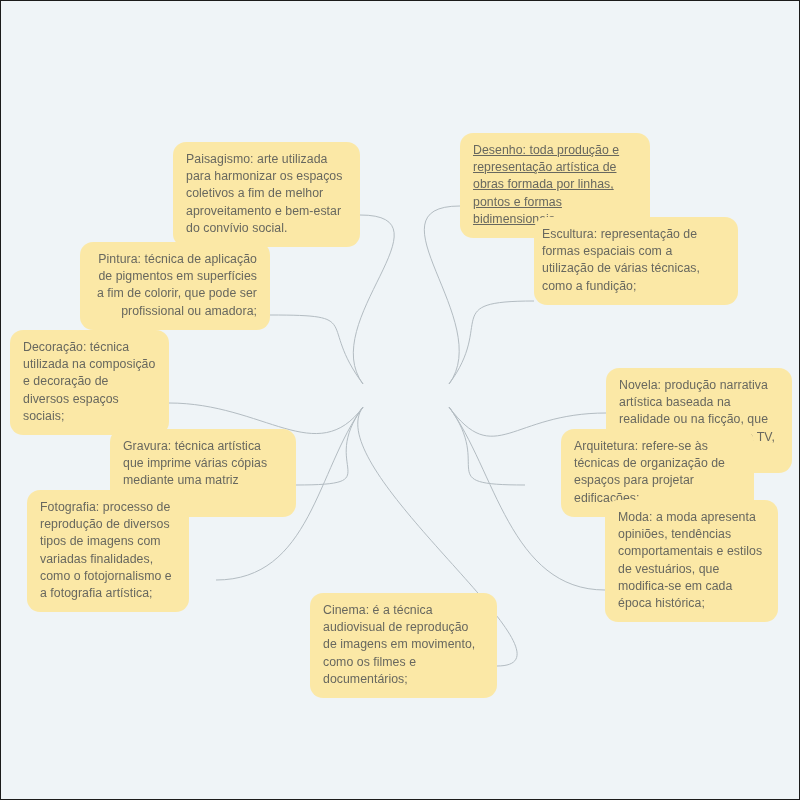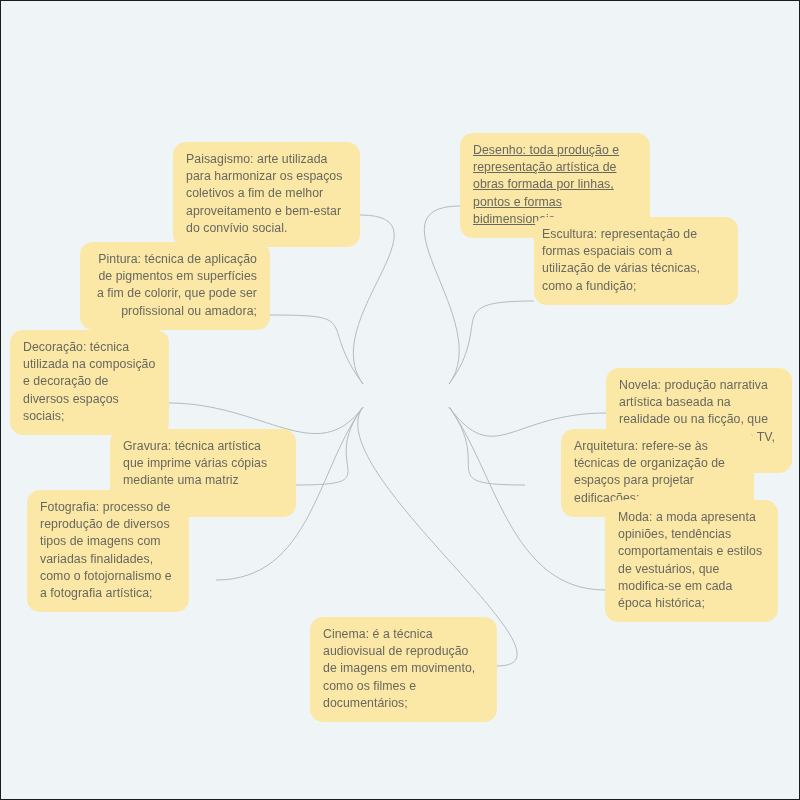--- a/index.html
+++ b/index.html
@@ -75,16 +75,16 @@
       <div class="node" style="left: 172px; top: 141px; width: 187px; min-height: 75px;">Paisagismo: arte utilizada para harmonizar os espaços coletivos a fim de melhor aproveitamento e bem-estar do convívio social.</div>
       <div class="node" style="left: 459px; top: 132px; width: 190px; min-height: 75px; text-decoration: underline;">Desenho: toda produção e representação artística de obras formada por linhas, pontos e formas bidimensionais.</div>
       <div class="node" style="left: 79px; top: 241px; width: 190px; min-height: 75px; text-align: right;">Pintura: técnica de aplicação de pigmentos em superfícies a fim de colorir, que pode ser profissional ou amadora;</div>
       <div class="node" style="left: 533px; top: 216px; width: 204px; min-height: 75px; padding-left: 8px;">Escultura: representação de formas espaciais com a utilização de várias técnicas, como a fundição;</div>
       <div class="node" style="left: 9px; top: 329px; width: 159px; min-height: 75px;">Decoração: técnica utilizada na composição e decoração de diversos espaços sociais;</div>
       <div class="node" style="left: 605px; top: 322px; width: 186px; min-height: 92px; margin-top: 45px;">Novela: produção narrativa artística baseada na realidade ou na ficção, que pode ser reproduzida na TV, rádio ou na literatura;</div>
       <div class="node" style="left: 109px; top: 428px; width: 186px; min-height: 58px;">Gravura: técnica artística que imprime várias cópias mediante uma matriz artesanal.</div>
       <div class="node" style="left: 524px; top: 428px; width: 193px; min-height: 58px; margin-left: 36px;">Arquitetura: refere-se às técnicas de organização de espaços para projetar edificações;</div>
       <div class="node" style="left: 26px; top: 489px; width: 162px; min-height: 92px;">Fotografia: processo de reprodução de diversos tipos de imagens com variadas finalidades, como o fotojornalismo e a fotografia artística;</div>
       <div class="node" style="left: 604px; top: 499px; width: 173px; min-height: 92px;">Moda: a moda apresenta opiniões, tendências comportamentais e estilos de vestuários, que modifica-se em cada época histórica;</div>
-      <div class="node" style="left: 309px; top: 592px; width: 187px; min-height: 75px; margin-top: 24px;">Cinema: é a técnica audiovisual de reprodução de imagens em movimento, como os filmes e documentários;</div>
+      <div class="node" style="left: 309px; top: 592px; width: 187px; min-height: 75px;">Cinema: é a técnica audiovisual de reprodução de imagens em movimento, como os filmes e documentários;</div>
     </div>
 
 </div>
 
 </body></html>

